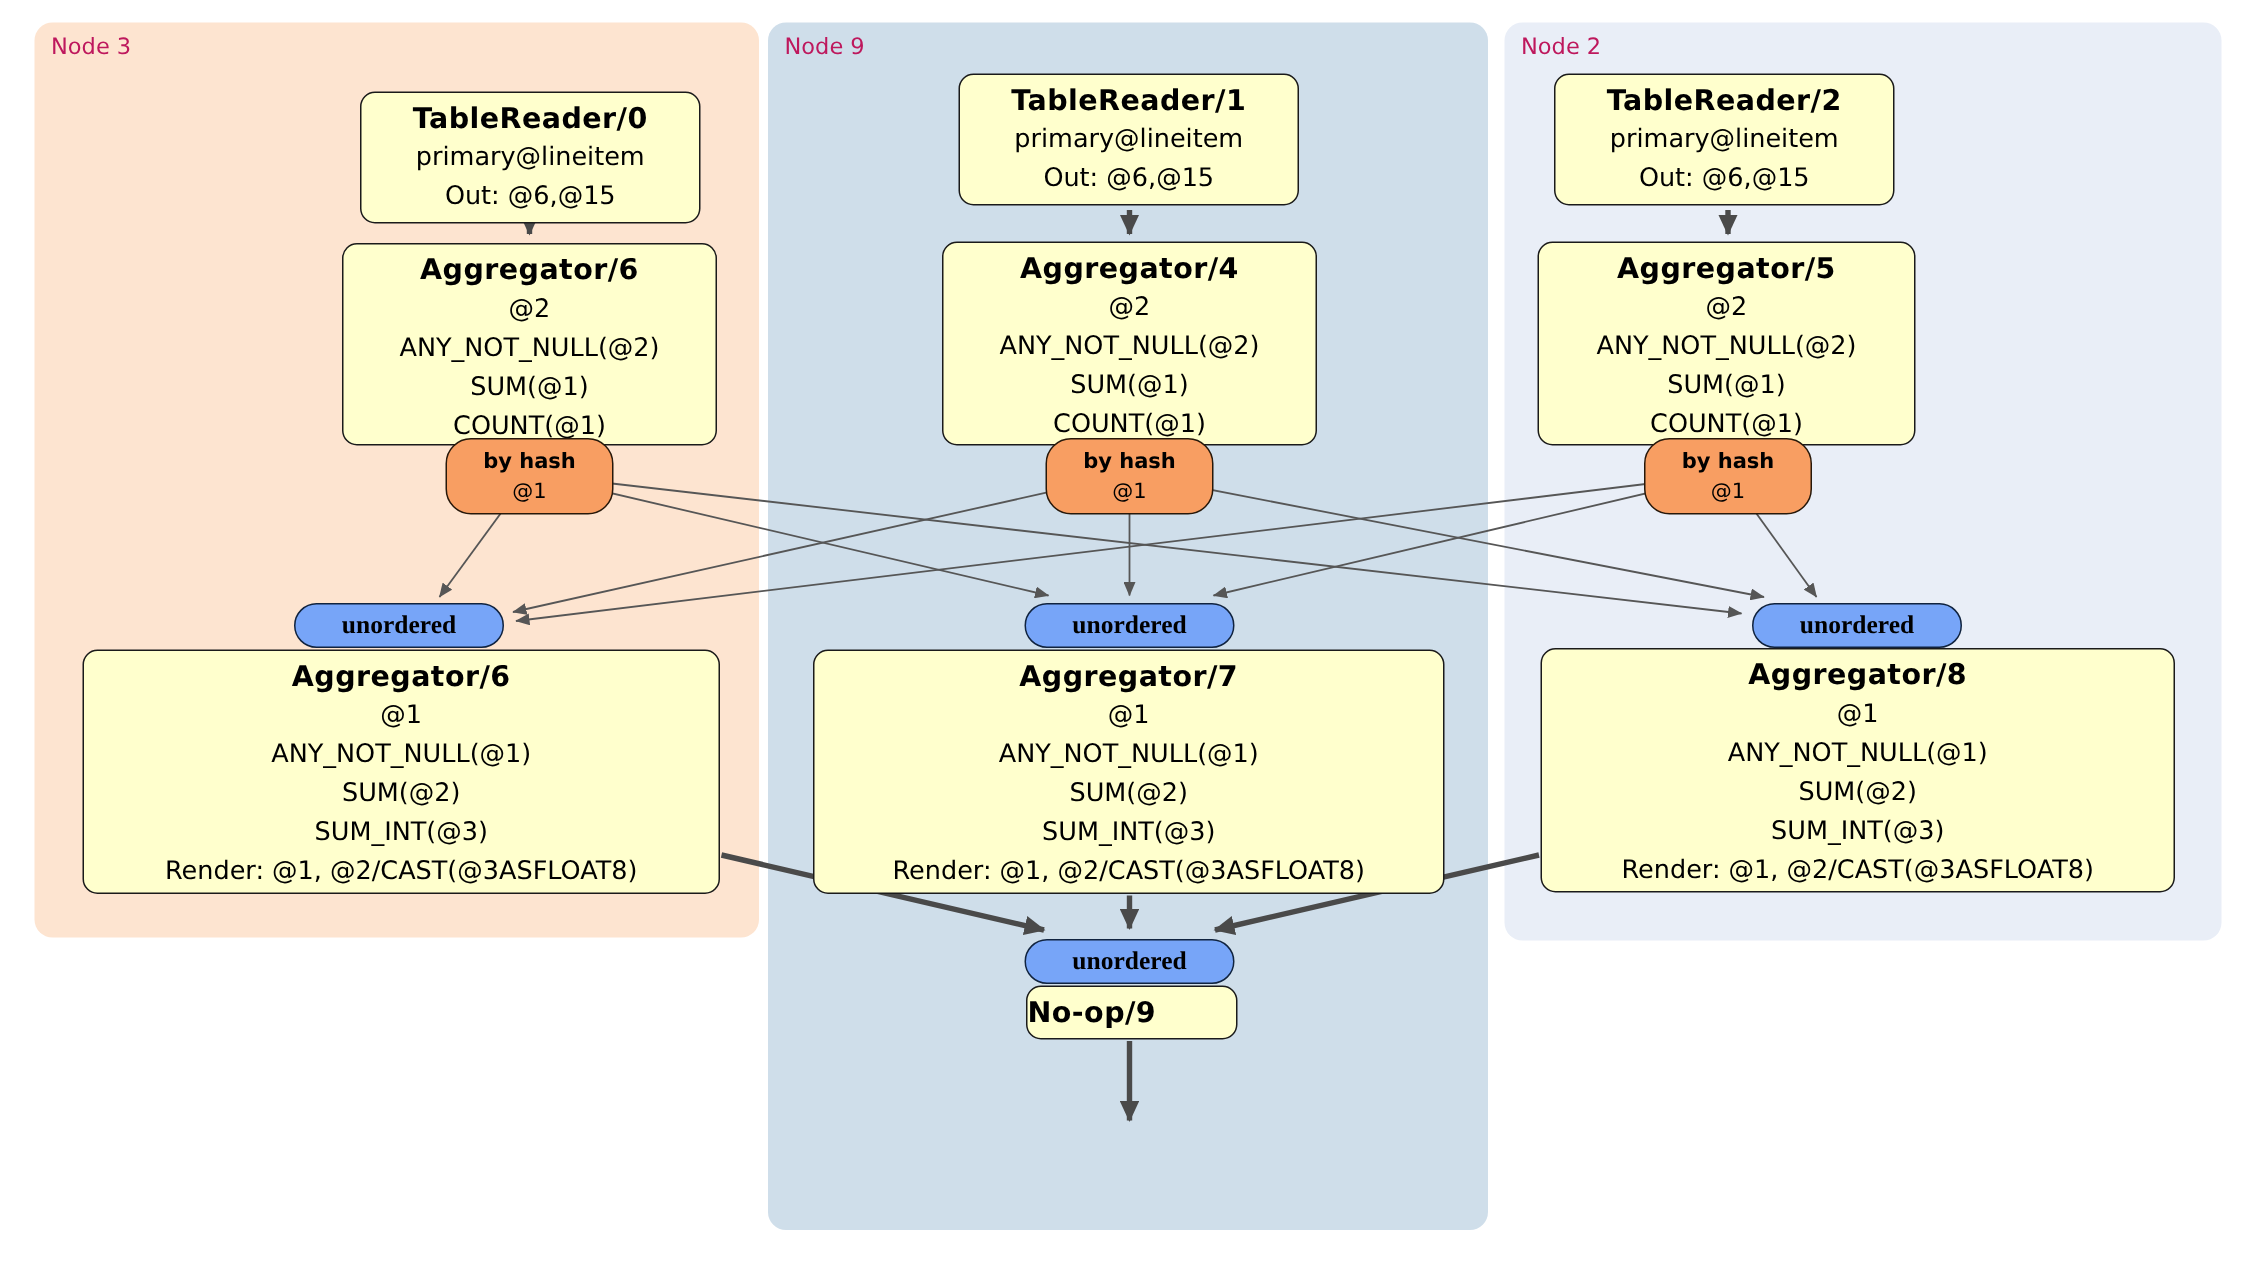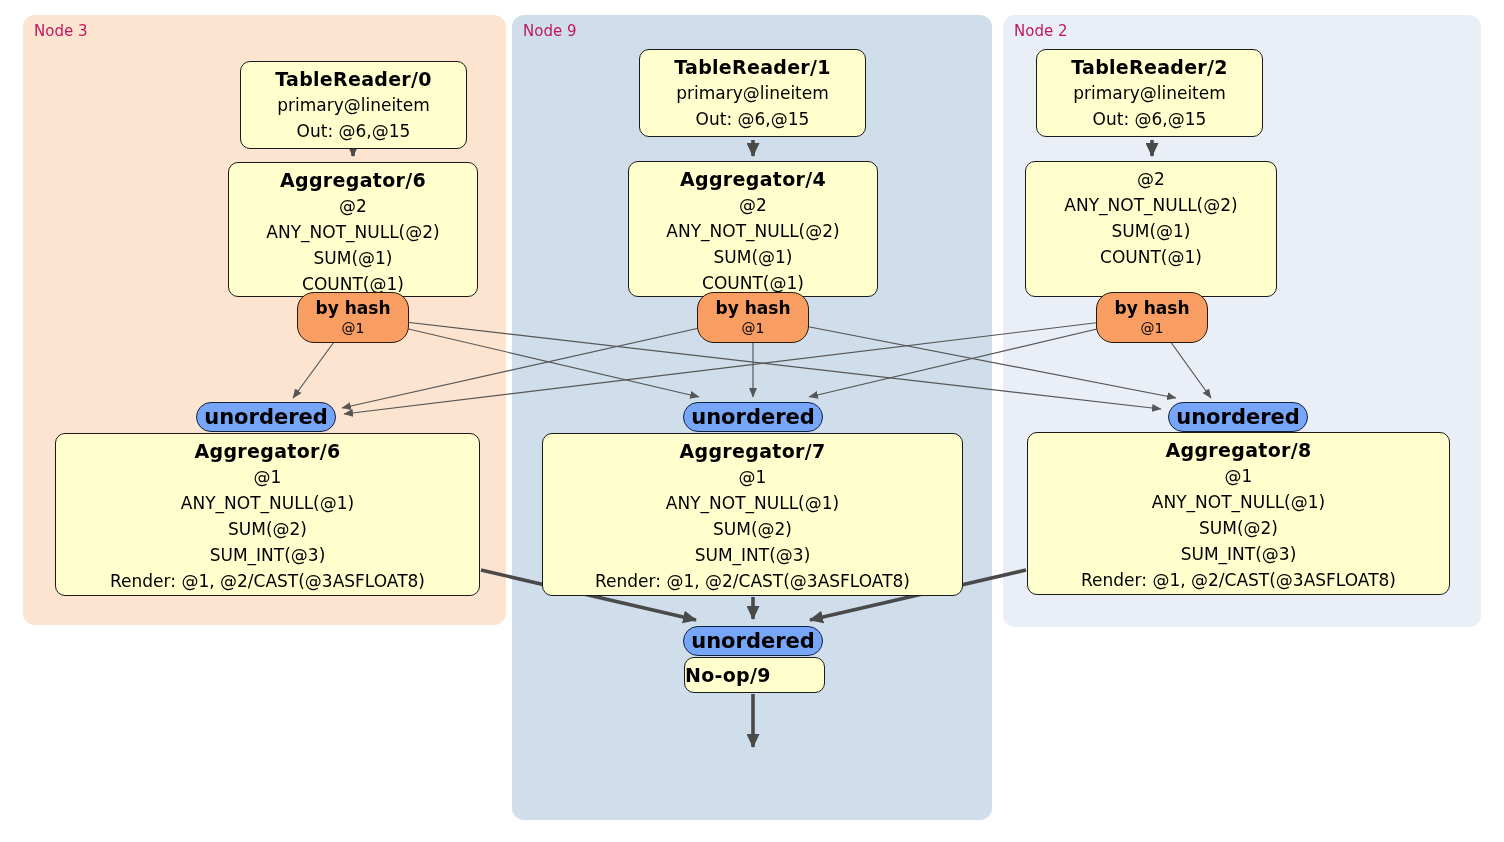--- a/index.html
+++ b/index.html
@@ -46,30 +46,31 @@
   .pbox.single{display:flex;align-items:center;padding-top:0;}
   .byhash{
     position:absolute;
     background:#f89e62;
     border:1.6px solid #27180a;
     border-radius:17px;
     text-align:center;
     box-sizing:border-box;
     padding-top:3px;
   }
-  .bh-title{font-weight:bold;font-size:17px;line-height:24px;}
+  .bh-title{font-weight:bold;font-size:14px;line-height:24px;}
   .bh-sub{font-size:14px;line-height:17px;}
   .uno{
     position:absolute;
     background:#77a5f8;
     border:1.6px solid #10233f;
     border-radius:15px;
     display:flex;align-items:center;justify-content:center;
-    font-weight:bold;font-size:21px;
+    font-weight:bold;font-size:17px;
     box-sizing:border-box;
+    font-family:Liberation Serif, serif;
   }
 </style>
 </head>
 <body>
 
 <div class="canvas">
 
   <div class="region" style="left:23px;top:15px;width:483px;height:610px;background:#fde4d0">
     <div class="region-label">Node 3</div>
   </div>
@@ -168,20 +169,21 @@
     <div class="pline">SUM_INT(@3)</div>
     <div class="pline">Render: @1, @2/CAST(@3ASFLOAT8)</div>
   </div>
 
   <div class="pbox" style="left:1036px;top:49px;width:227px;height:88px">
     <div class="ptitle">TableReader/2</div>
     <div class="pline">primary@lineitem</div>
     <div class="pline">Out: @6,@15</div>
   </div>
   <div class="pbox" style="left:1025px;top:161px;width:252px;height:136px">
+    <div class="ptitle">Aggregator/5</div>
     <div class="pline">@2</div>
     <div class="pline">ANY_NOT_NULL(@2)</div>
     <div class="pline">SUM(@1)</div>
     <div class="pline">COUNT(@1)</div>
   </div>
   <div class="byhash" style="left:1096px;top:292px;width:112px;height:51px">
     <div class="bh-title">by hash</div>
     <div class="bh-sub">@1</div>
   </div>
   <div class="uno" style="left:1168px;top:402px;width:140px;height:30px">

